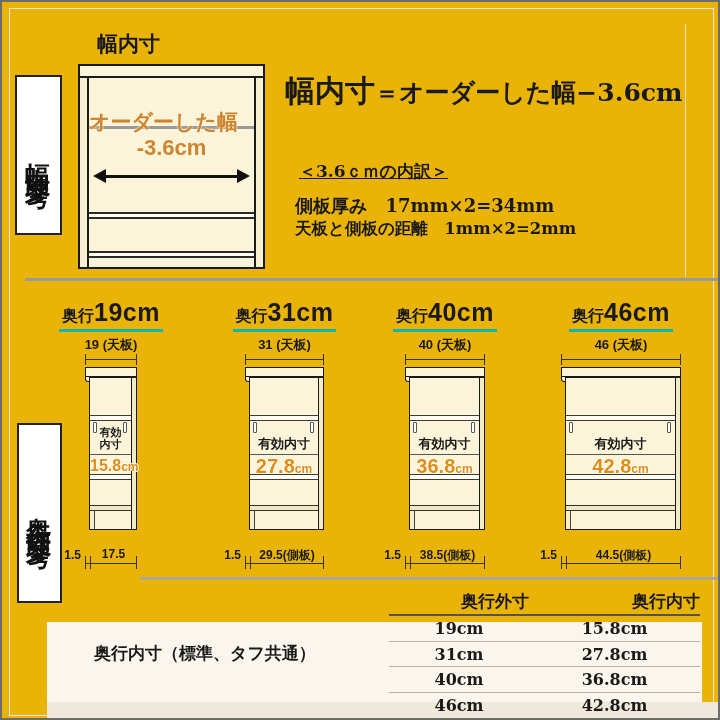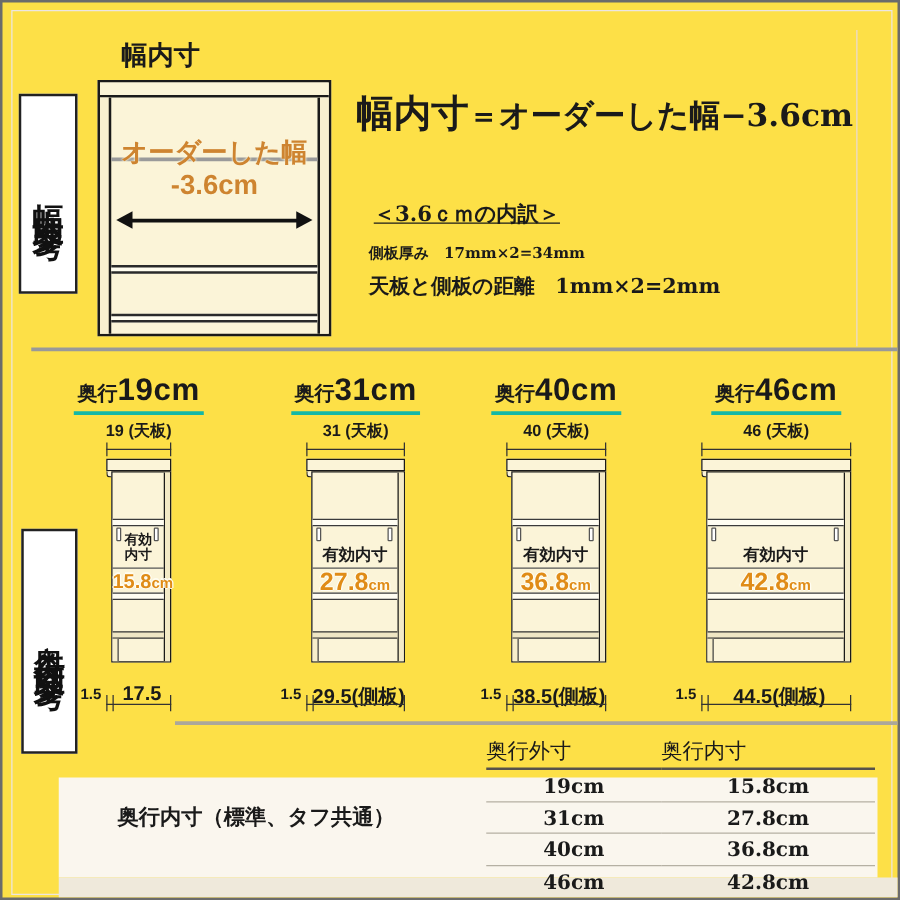--- a/index.html
+++ b/index.html
@@ -1,18 +1,18 @@
 <!DOCTYPE html>
 <html><head>
 <meta charset="utf-8">
 <style>
   * { margin:0; padding:0; box-sizing:border-box; }
   html,body { background:#fff; }
   .page {
-    position:relative; width:720px; height:720px; background:#fde047;
+    position:relative; width:720px; height:720px; background:#eab308;
     border:2px solid #6b6b6b; overflow:hidden;
     font-family:"Liberation Sans", sans-serif; color:#1a1a1a;
   }
 
   
   .faint-frame { position:absolute; left:7px; top:6px; width:705px; height:708px; border:1px solid #ece5e1; }
   .faint-vline { position:absolute; left:683px; top:22px; width:1px; height:253px; background:#ead9d4; }
 
   
   .vlabel {
@@ -25,40 +25,40 @@
   
   .fc-title { position:absolute; left:95px; top:28px; font-size:21px; font-weight:bold; }
   .fcab { position:absolute; left:76px; top:62px; width:187px; height:205px;
           border:2px solid #1a1a1a; background:#fbf4d8; }
   .fc-tboard { position:absolute; left:0; right:0; top:0; height:12px; border-bottom:2px solid #1a1a1a; background:#fbf4d8; }
   .fc-side { position:absolute; top:12px; bottom:0; width:9px; background:#f7efd0; }
   .fc-side.l { left:0; border-right:2px solid #1a1a1a; }
   .fc-side.r { right:0; border-left:2px solid #1a1a1a; }
   .fc-int { position:absolute; left:9px; right:9px; top:12px; bottom:0; }
   .fc-shelfline { position:absolute; left:0; right:0; top:48px; height:3px; background:#9a9a9a; }
-  .fc-ord1 { position:absolute; left:0; right:0; top:30px; text-align:center;
+  .fc-ord1 { position:absolute; left:0; right:0; top:30px; text-align:left;
              font-weight:bold; font-size:21px; color:#ce8430;
              text-shadow:0 0 2px #fbf4d8, 0 0 2px #fbf4d8; white-space:nowrap; }
   .fc-ord2 { position:absolute; left:0; right:0; top:57px; text-align:center;
              font-weight:bold; font-size:22px; color:#ce8430; }
   .fc-arrow { position:absolute; left:4px; right:4px; top:91px; height:14px; }
   .fc-arrow .ln { position:absolute; left:10px; right:10px; top:6px; height:3px; background:#111; }
   .fc-arrow .hd { position:absolute; top:0; width:0; height:0; border-top:7px solid transparent; border-bottom:7px solid transparent; }
   .fc-arrow .hd.l { left:0; border-right:13px solid #111; }
   .fc-arrow .hd.r { right:0; border-left:13px solid #111; }
   .fc-band { position:absolute; left:0; right:0; height:7px; background:#fffdf0;
              border-top:2px solid #2a2a2a; border-bottom:2px solid #2a2a2a; }
 
   
   .formula { position:absolute; left:283px; top:69px; white-space:nowrap; font-weight:bold; font-family:"DejaVu Serif", serif; }
   .formula .lhs { font-size:30px; }
   .formula .eq  { font-size:24px; }
   .formula .rhs { font-size:25px; }
   .bd-head { position:absolute; left:297px; top:158px; font-weight:bold; font-size:17px; font-family:"DejaVu Serif", serif;text-decoration:underline; }
-  .bd-line1 { position:absolute; left:293px; top:192px; font-weight:bold; font-size:12px; font-family:"DejaVu Serif", serif; }
+  .bd-line1 { position:absolute; left:293px; top:192px; font-weight:bold; font-size:18px; font-family:"DejaVu Serif", serif; }
   .bd-line2 { position:absolute; left:293px; top:216px; font-weight:bold; font-size:16.5px; font-family:"DejaVu Serif", serif; }
 
   .sep1 { position:absolute; left:23px; top:276px; width:694px; height:3px; background:#999; }
   .sep2 { position:absolute; left:138px; top:575px; width:579px; height:3px; background:#aba79b; }
 
   
   .cab { position:absolute; top:296px; height:258px; }
   .cab-title { position:absolute; top:0; left:50%; transform:translateX(-50%);
                white-space:nowrap; text-align:center;
                border-bottom:3px solid #14b8a6; padding:0 3px 2px 3px; }
@@ -87,31 +87,31 @@
   .ival { position:absolute; top:77px; left:0; right:5px; text-align:center;
           font-weight:bold; font-size:20px; color:#e08c17; white-space:nowrap;
           text-shadow:-1px 0 #fffdf2, 1px 0 #fffdf2, 0 -1px #fffdf2, 0 1px #fffdf2; }
   .cab--narrow .ival { font-size:16px; top:79px; }
   .ival .unit { font-size:12px; }
   .bboard { position:absolute; left:0; right:5px; top:127px; height:6px; background:#efe6c4;
             border-top:1.5px solid #333; border-bottom:1.5px solid #333; }
   .bstrip { position:absolute; left:0; top:133px; bottom:0; width:5px; background:#f7eecb; border-right:1px solid #444; }
   .bdim { position:absolute; top:236px; left:0; right:0; height:22px;margin-top:12px; }
   .bd-gap { position:absolute; left:-29px; top:2px; width:25px; text-align:right; font-size:12px; font-weight:bold; }
-  .bd-span { position:absolute; left:5px; right:0; top:1px; text-align:center; font-size:16px; font-weight:bold; white-space:nowrap; }
+  .bd-span { position:absolute; left:5px; right:0; top:1px; text-align:center; font-size:12px; font-weight:bold; white-space:nowrap; }
   .bd-ln { position:absolute; top:17px; left:0; right:0; height:1px; background:#333; }
   .bd-tick { position:absolute; top:10px; width:1px; height:13px; background:#333; }
 
   
   .strip1 { position:absolute; left:45px; top:620px; width:655px; height:80px; background:#faf6ee; }
   .strip2 { position:absolute; left:45px; top:700px; width:672px; height:16px; background:#efe9db; }
   .caption { position:absolute; left:92px; top:640px; font-weight:bold; font-size:17px; font-family:"DejaVu Serif", serif; }
   .dtable { position:absolute; left:387px; top:584px; width:311px;
             display:grid; grid-template-columns:140px 171px; font-family:"DejaVu Serif", serif; }
-  .dtable .th { height:30px; line-height:30px; text-align:left; font-weight:normal; font-size:17px;
+  .dtable .th { height:30px; line-height:30px; text-align:right; font-weight:bold; font-size:17px;
                 border-bottom:2px solid #57524a; }
   .dtable .td { height:25.5px; line-height:25px; text-align:center; font-weight:bold; font-size:16px; }
   .dtable .td.rb { border-bottom:1px solid #b5b0a3; }
 </style>
 </head>
 <body>
 
 <div class="page">
   <div class="faint-frame"></div>
   <div class="faint-vline"></div>

